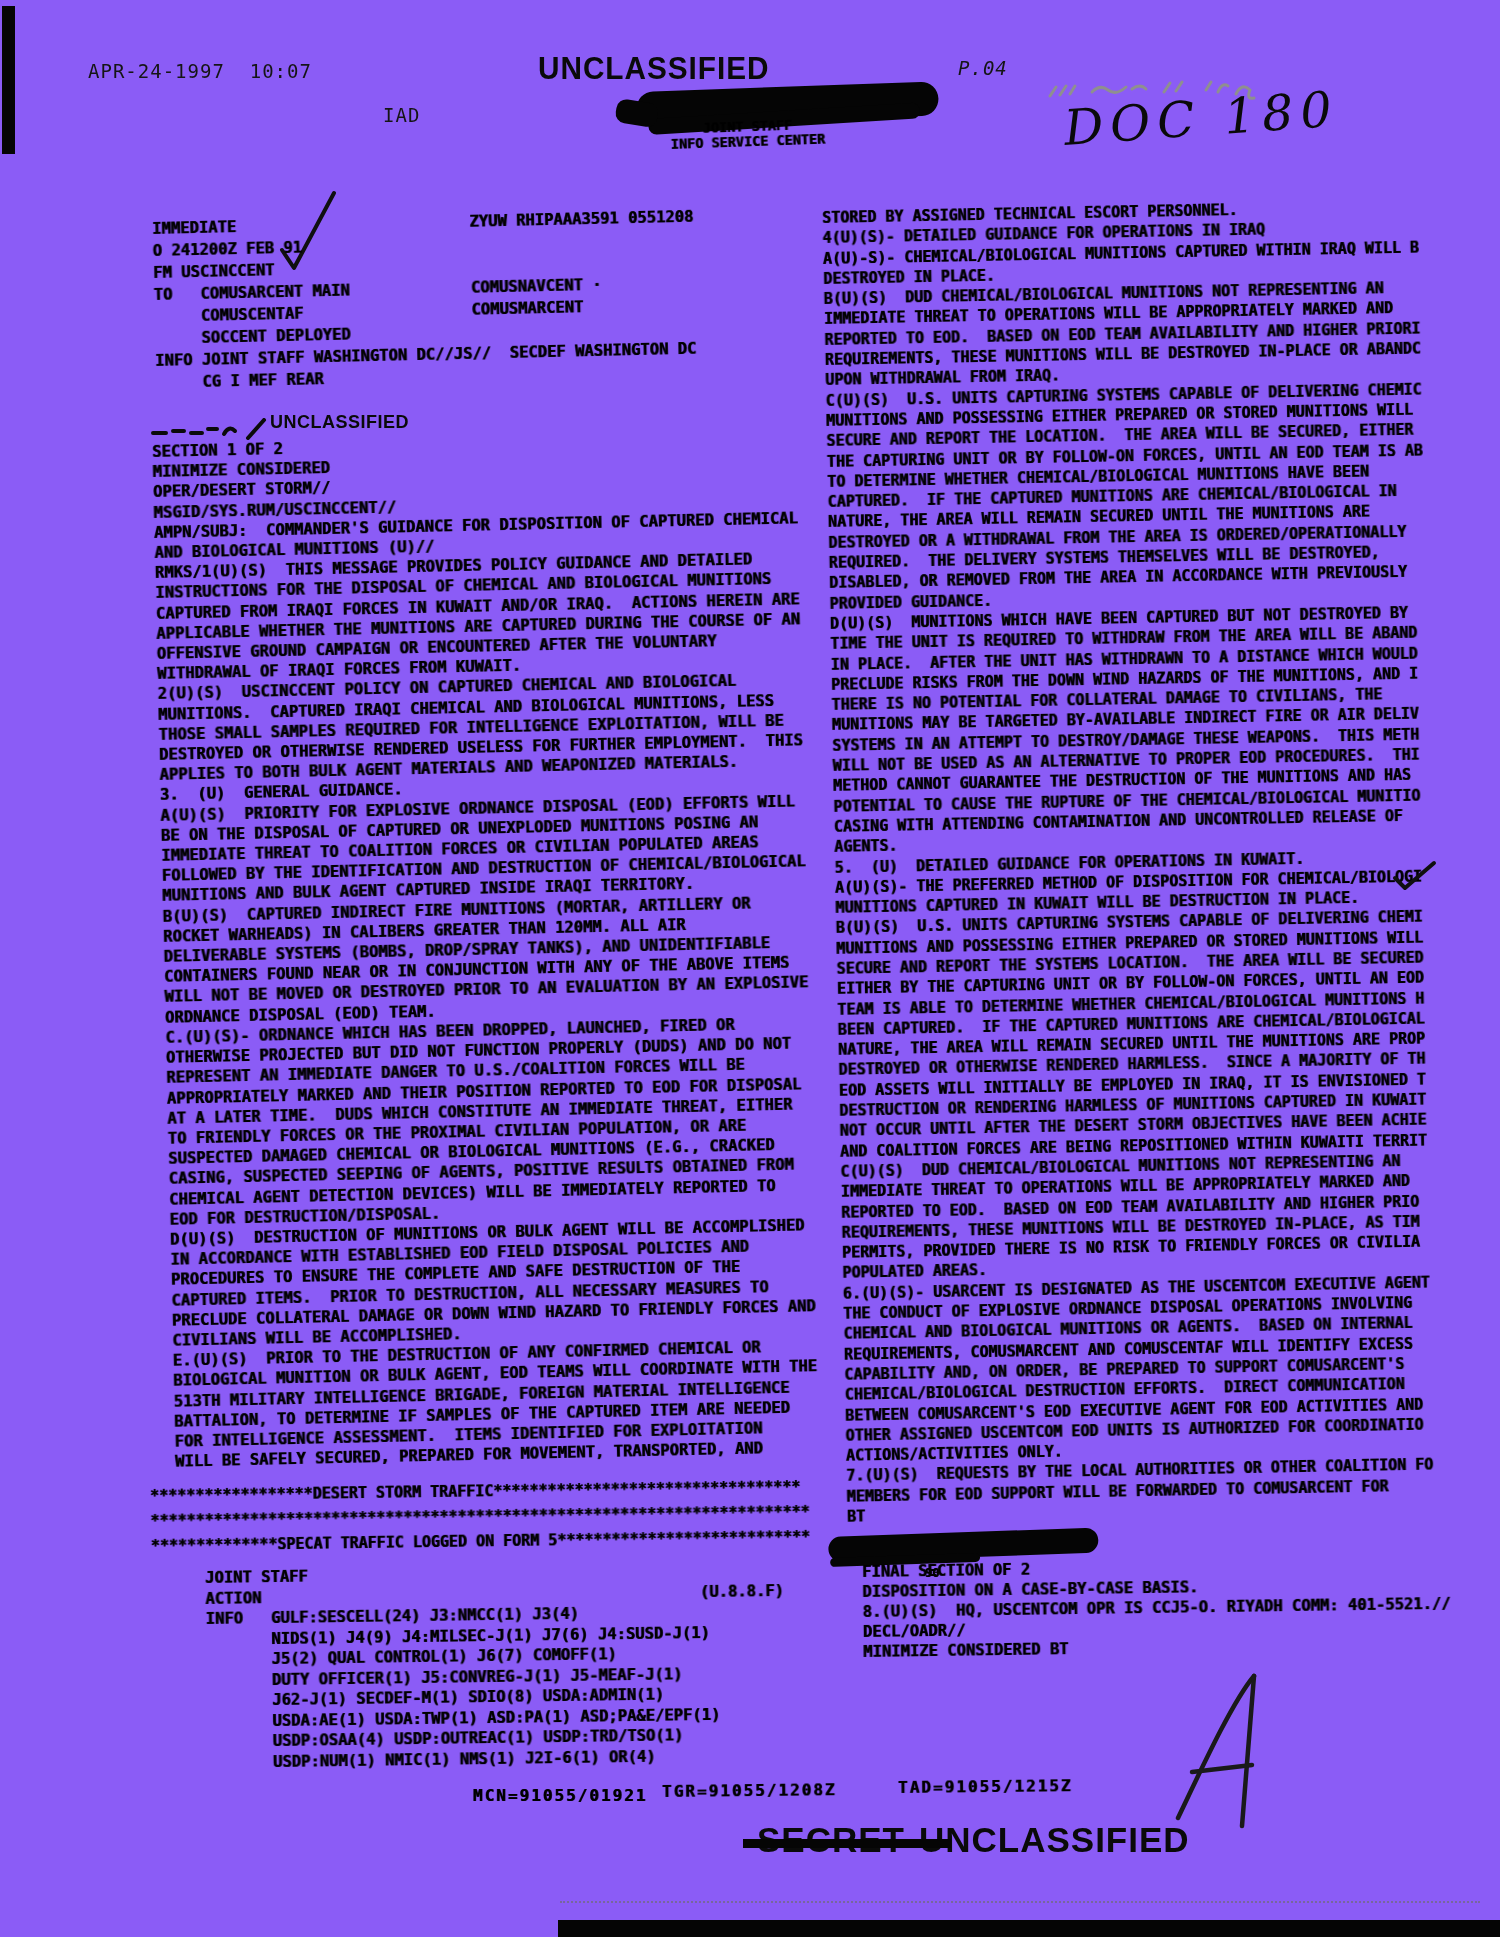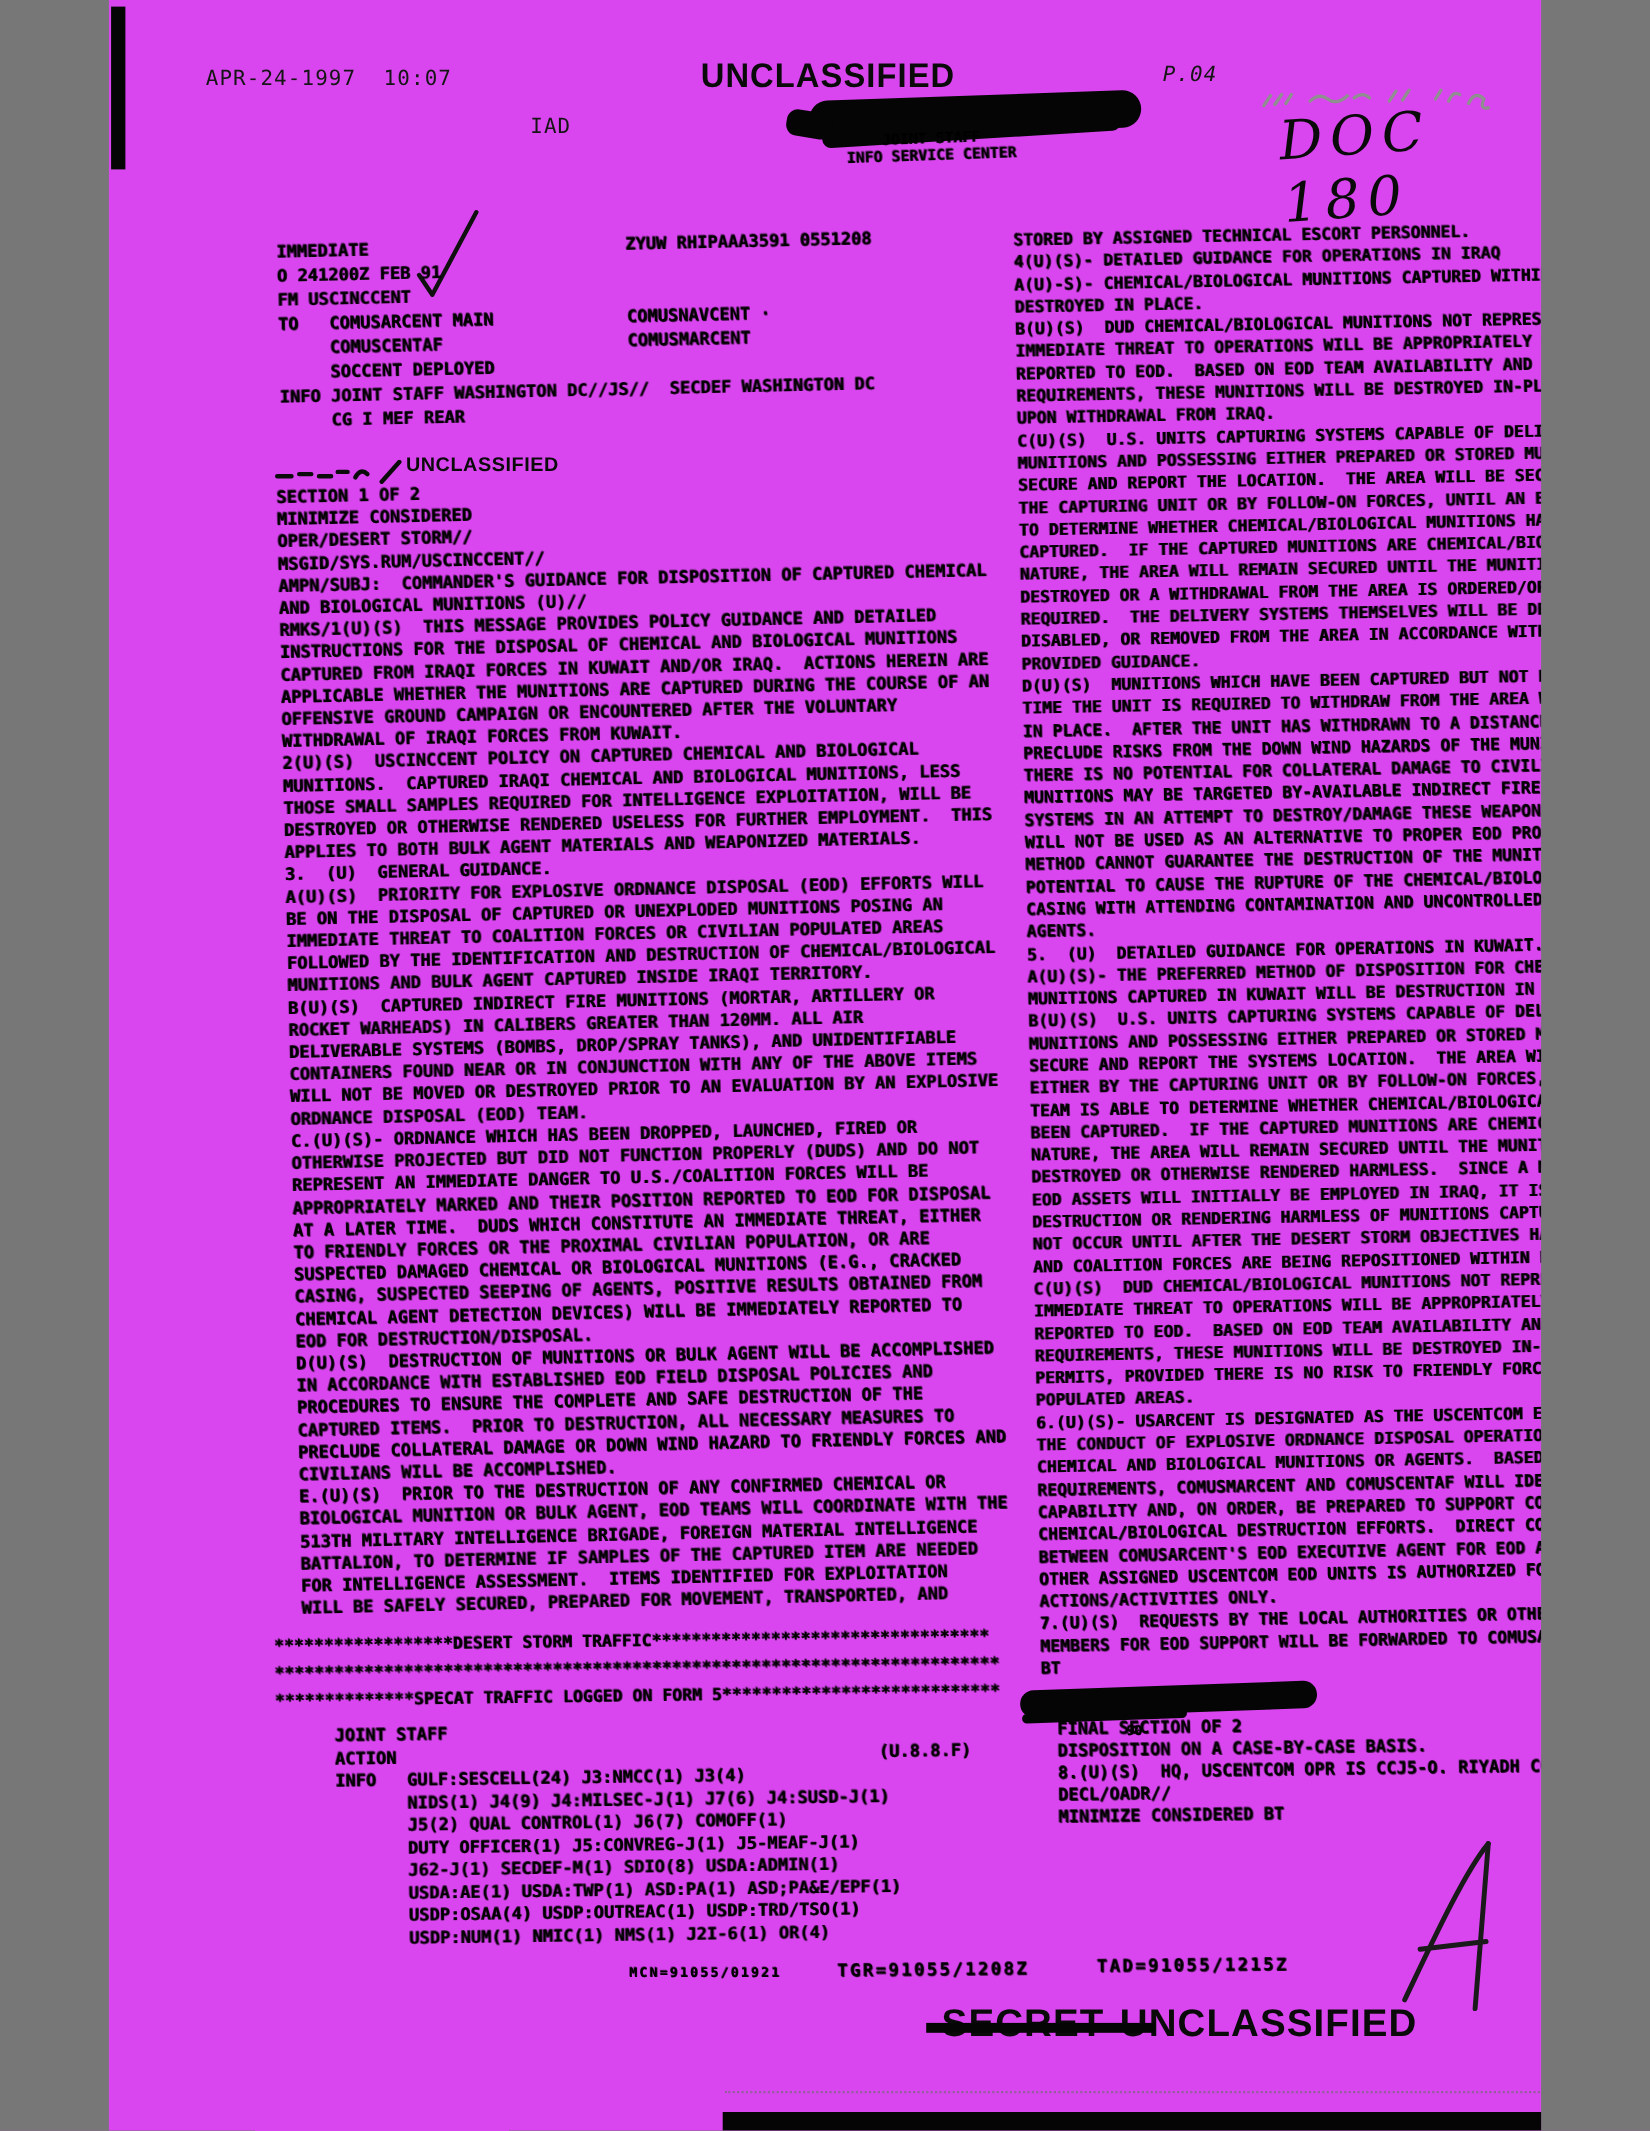--- a/index.html
+++ b/index.html
@@ -1,20 +1,20 @@
 <!DOCTYPE html>
 <html><head>
 <meta charset="utf-8">
 <style>
   html,body{margin:0;padding:0;background:#777;}
   #page{
     position:relative;
-    width:1302px;height:1937px;
+    width:1500px;height:1937px;
     margin:0 auto;
-    background:#d946ef;
+    background:#8b5cf6;
     overflow:hidden;
     font-family:"DejaVu Sans Mono", monospace;
     color:#0c0c0c;
   }
   .abs{position:absolute;transform-origin:left top;}
   .mono{
     font-family:"DejaVu Sans Mono", monospace;
     font-weight:bold;
     white-space:pre;
     color:#0d0d0d;
@@ -152,21 +152,21 @@
 INFO   GULF:SESCELL(24) J3:NMCC(1) J3(4)
        NIDS(1) J4(9) J4:MILSEC-J(1) J7(6) J4:SUSD-J(1)
        J5(2) QUAL CONTROL(1) J6(7) COMOFF(1)
        DUTY OFFICER(1) J5:CONVREG-J(1) J5-MEAF-J(1)
        J62-J(1) SECDEF-M(1) SDIO(8) USDA:ADMIN(1)
        USDA:AE(1) USDA:TWP(1) ASD:PA(1) ASD;PA&amp;E/EPF(1)
        USDP:OSAA(4) USDP:OUTREAC(1) USDP:TRD/TSO(1)
        USDP:NUM(1) NMIC(1) NMS(1) J2I-6(1) OR(4)</div>
   <div class="abs mono degraded" style="left:925px;top:1566px;font-size:12px;">90</div>
 
-  <div class="abs mono degraded" style="left:430px;top:1786px;font-size:12px;letter-spacing:2px;padding-left:43px;">MCN=91055/01921</div>
+  <div class="abs mono degraded" style="left:430px;top:1786px;font-size:16px;letter-spacing:2px;padding-left:43px;">MCN=91055/01921</div>
   <div class="abs mono degraded" style="left:662px;top:1782px;font-size:16px;letter-spacing:2px;transform:rotate(-0.6deg);">TGR=91055/1208Z</div>
   <div class="abs mono degraded" style="left:898px;top:1778px;font-size:16px;letter-spacing:2px;transform:rotate(-0.6deg);">TAD=91055/1215Z</div>
 
   <div class="abs stamp" style="left:757px;top:1820px;font-size:35px;letter-spacing:1px;">
     <span style="position:relative;display:inline-block;">SECRET</span><span style="display:inline-block;width:14px;"></span><span>UNCLASSIFIED</span>
     <div class="abs redact" style="left:-14px;top:19px;width:208px;height:9px;"></div>
   </div>
 
   <div class="abs mono degraded" style="left:822px;top:208px;font-size:15px;line-height:20.3px;transform:rotate(-1.1deg);">STORED BY ASSIGNED TECHNICAL ESCORT PERSONNEL.
 4(U)(S)- DETAILED GUIDANCE FOR OPERATIONS IN IRAQ

